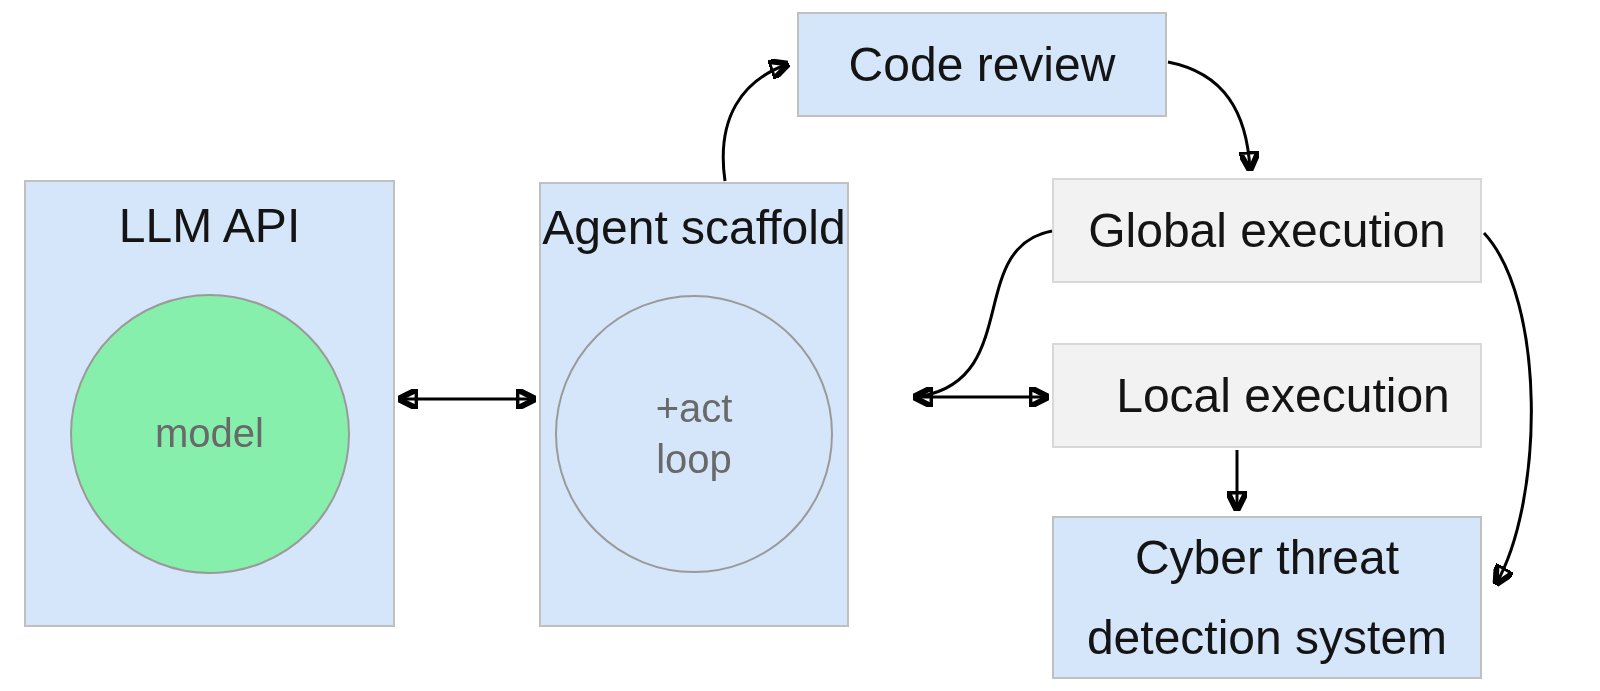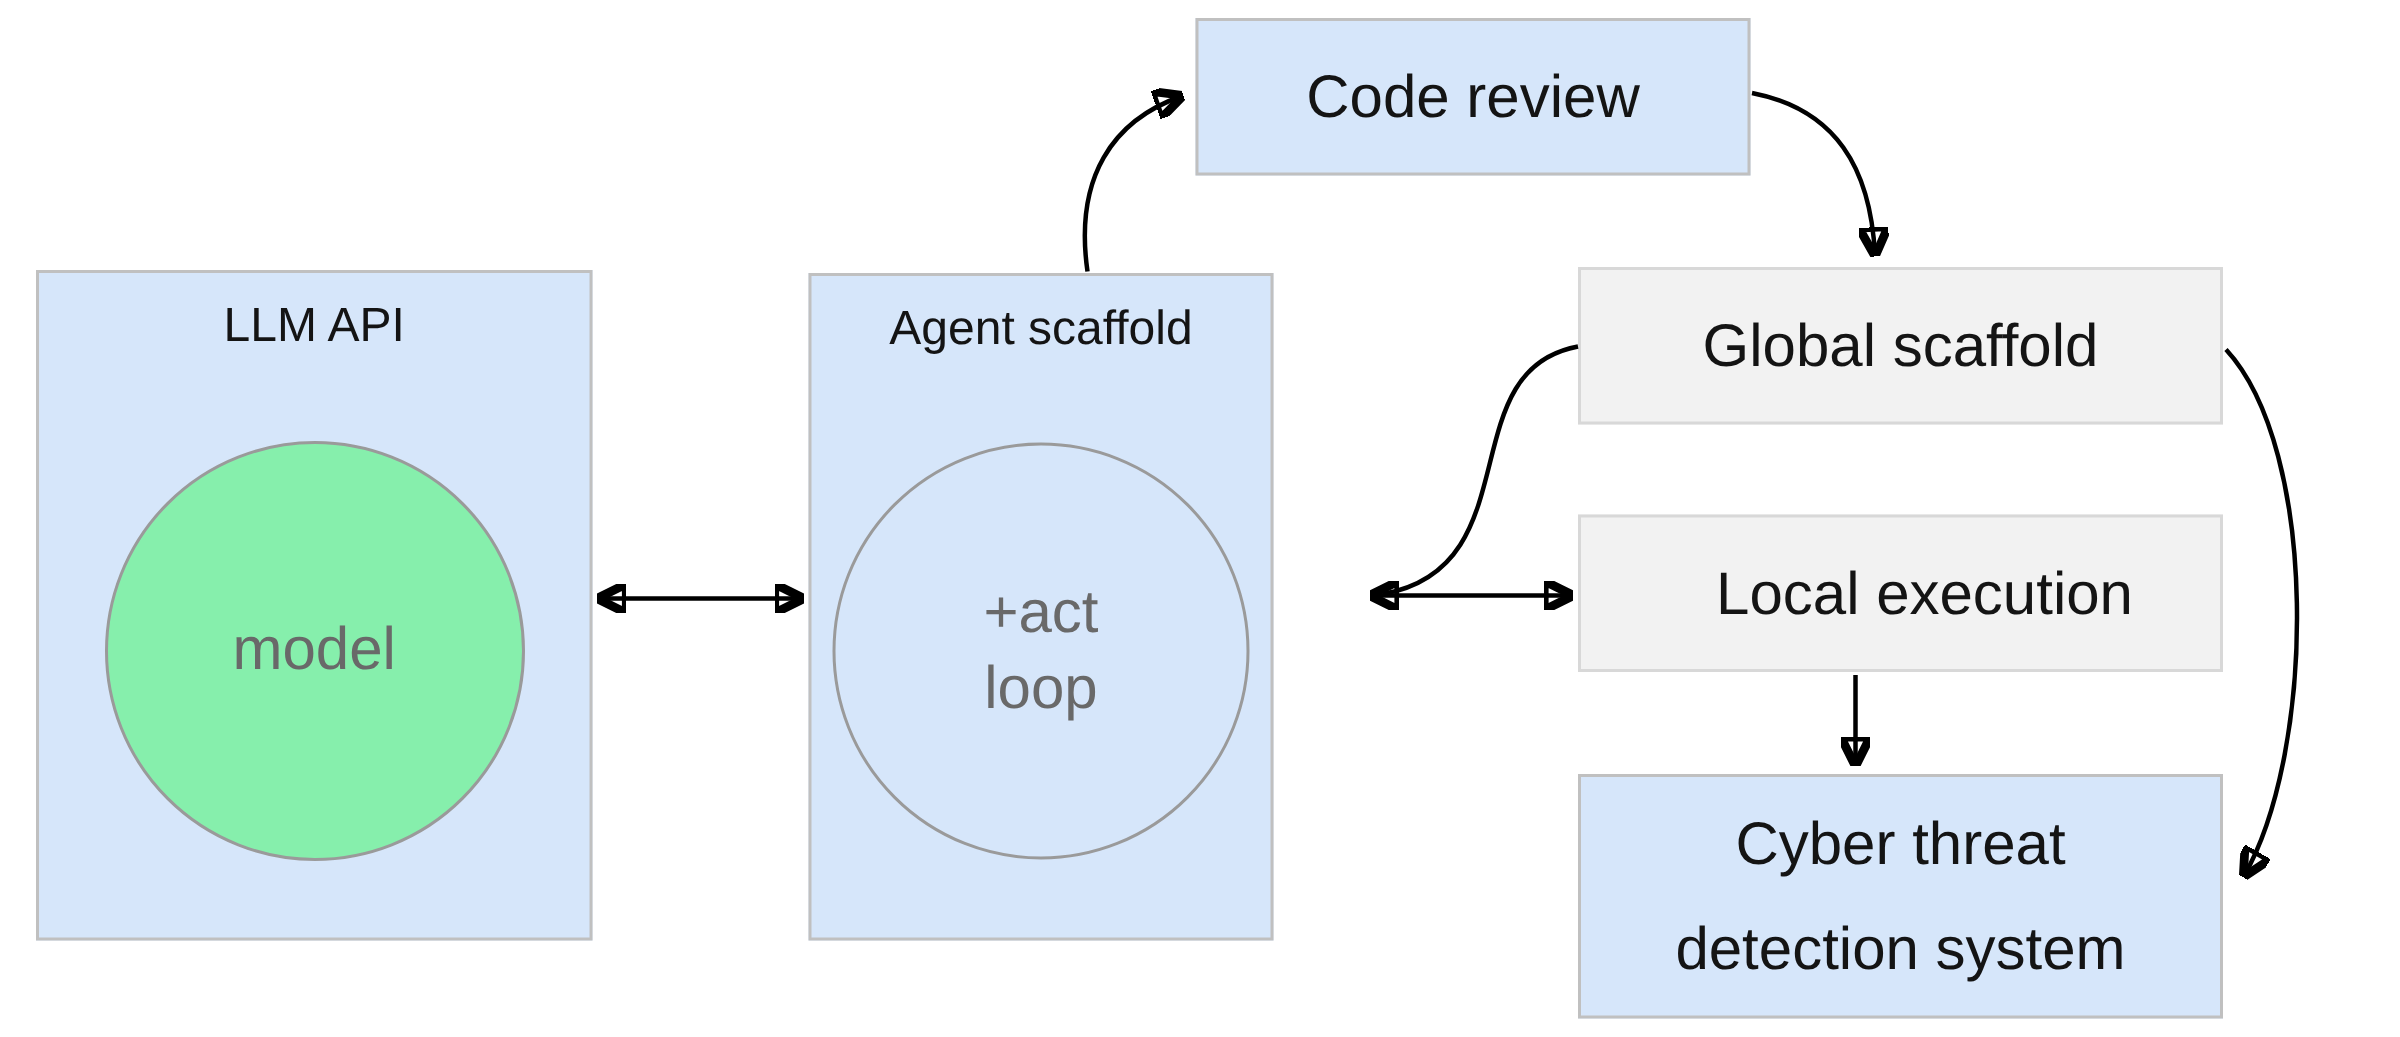--- a/index.html
+++ b/index.html
@@ -15,21 +15,21 @@
     position: absolute;
     box-sizing: border-box;
   }
   .blue-fill  { background: #d6e6fa; border: 2px solid #c0c0c0; }
   .gray-fill  { background: #f2f2f2; border: 2px solid #d8d8d8; }
 
   
   .big-node { display: flex; flex-direction: column; align-items: center; }
   .big-node .title {
     margin-top: 16px;
-    font-size: 32px;
+    font-size: 48px;
     line-height: 1.15;
     color: #141414;
     white-space: nowrap;
   }
   .circle {
     position: absolute;
     left: 50%;
     transform: translateX(-50%);
     border-radius: 50%;
     display: flex;
@@ -55,21 +55,21 @@
   }
   .circle span { display: block; }
 
   
   .small-node {
     display: flex;
     flex-direction: column;
     align-items: center;
     justify-content: center;
     text-align: center;
-    font-size: 40px;
+    font-size: 48px;
     line-height: 1.25;
     color: #141414;
   }
   .small-node span { display: block; white-space: nowrap; }
 
   
   #llm-api          { left: 24px;   top: 180px; width: 371px; height: 447px; }
   #agent-scaffold   { left: 539px;  top: 182px; width: 310px; height: 445px; }
   #code-review      { left: 797px;  top: 12px;  width: 370px; height: 105px; }
   #global-execution { left: 1052px; top: 178px; width: 430px; height: 105px; }
@@ -102,21 +102,21 @@
       <span>+act</span>
       <span>loop</span>
     </div>
   </div>
 
   <div id="code-review" class="node blue-fill small-node">
     <span>Code review</span>
   </div>
 
   <div id="global-execution" class="node gray-fill small-node">
-    <span>Global scaffold</span>
+    <span>Global execution</span>
   </div>
 
   <div id="local-execution" class="node gray-fill small-node">
     <span>Local execution</span>
   </div>
 
   <div id="cyber-threat" class="node blue-fill small-node">
     <span>Cyber threat</span>
     <span>detection system</span>
   </div>

